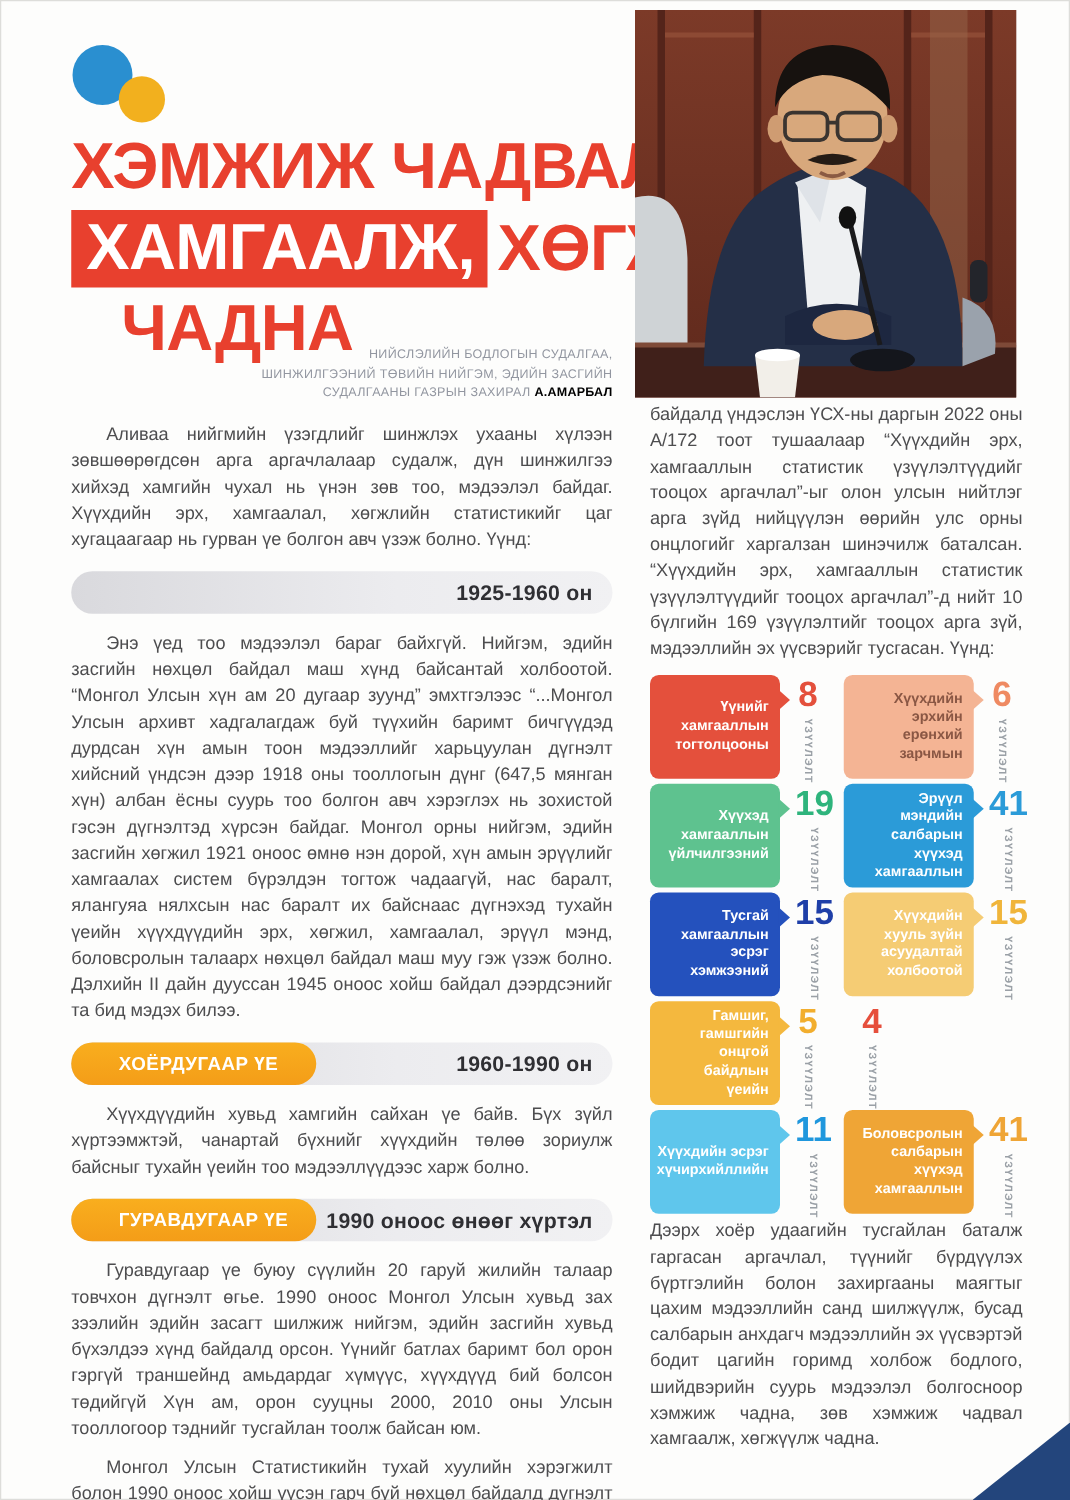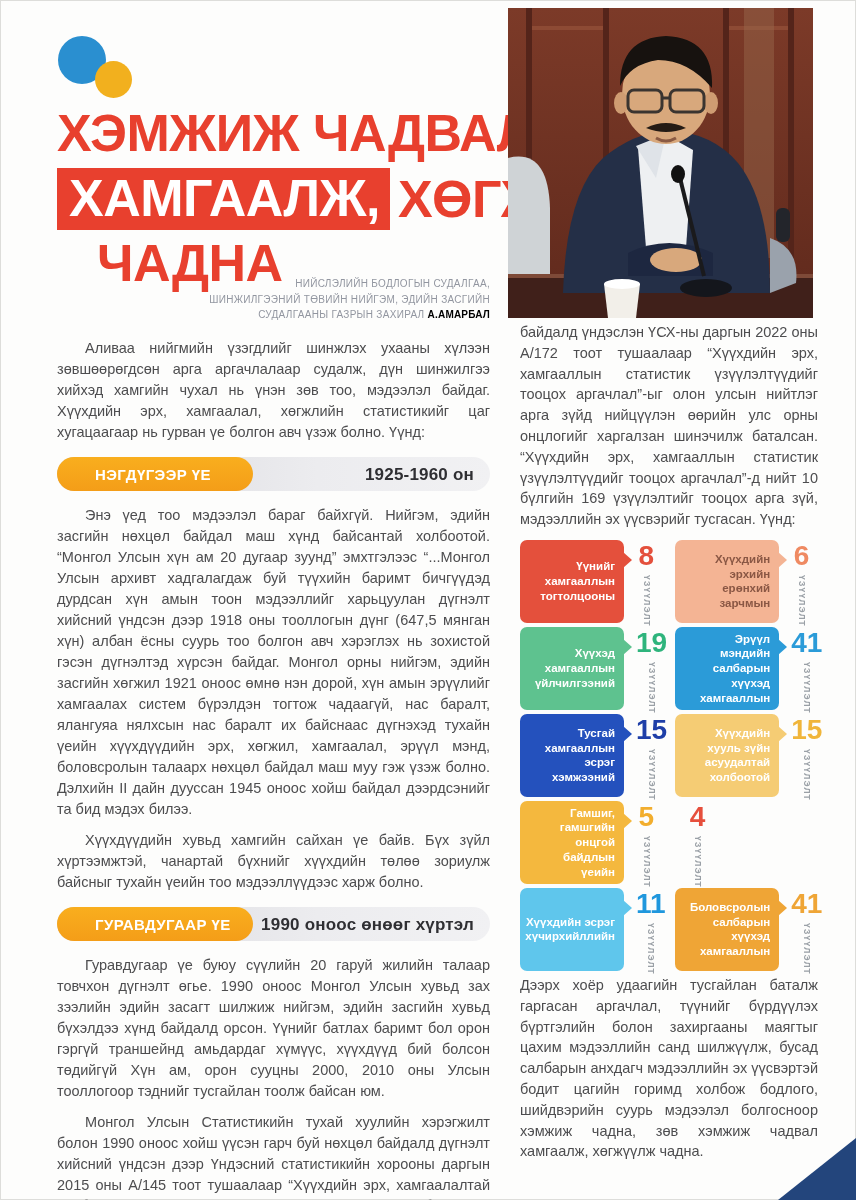--- a/index.html
+++ b/index.html
@@ -143,26 +143,29 @@
 
       <path d="M262,230 Q292,240 288,275 L262,285 Z" fill="#9aa2ac"></path>
       <rect x="268" y="200" width="14" height="34" rx="6" fill="#23252b"></rect>
     </svg>
   </div>
 
   <div class="col-left">
     <p class="para">Аливаа нийгмийн үзэгдлийг шинжлэх ухааны хүлээн зөвшөөрөгдсөн арга аргачлалаар судалж, дүн шинжилгээ хийхэд хамгийн чухал нь үнэн зөв тоо, мэдээлэл байдаг. Хүүхдийн эрх, хамгаалал, хөгжлийн статистикийг цаг хугацаагаар нь гурван үе болгон авч үзэж болно. Үүнд:</p>
 
     <div class="period">
-      <span class="pill">НЭГДҮГЭЭР ҮЕ</span>
       <span class="range">1925-1960 он</span>
     </div>
 
     <p class="para">Энэ үед тоо мэдээлэл бараг байхгүй. Нийгэм, эдийн засгийн нөхцөл байдал маш хүнд байсантай холбоотой. “Монгол Улсын хүн ам 20 дугаар зуунд” эмхтгэлээс “...Монгол Улсын архивт хадгалагдаж буй түүхийн баримт бичгүүдэд дурдсан хүн амын тоон мэдээллийг харьцуулан дүгнэлт хийсний үндсэн дээр 1918 оны тооллогын дүнг (647,5 мянган хүн) албан ёсны суурь тоо болгон авч хэрэглэх нь зохистой гэсэн дүгнэлтэд хүрсэн байдаг. Монгол орны нийгэм, эдийн засгийн хөгжил 1921 оноос өмнө нэн дорой, хүн амын эрүүлийг хамгаалах систем бүрэлдэн тогтож чадаагүй, нас баралт, ялангуяа нялхсын нас баралт их байснаас дүгнэхэд тухайн үеийн хүүхдүүдийн эрх, хөгжил, хамгаалал, эрүүл мэнд, боловсролын талаарх нөхцөл байдал маш муу гэж үзэж болно. Дэлхийн II дайн дууссан 1945 оноос хойш байдал дээрдсэнийг та бид мэдэх билээ.</p>
 
+    <div class="period">
+      <span class="pill">ХОЁРДУГААР ҮЕ</span>
+      <span class="range">1960-1990 он</span>
+    </div>
 
     <p class="para">Хүүхдүүдийн хувьд хамгийн сайхан үе байв. Бүх зүйл хүртээмжтэй, чанартай бүхнийг хүүхдийн төлөө зориулж байсныг тухайн үеийн тоо мэдээллүүдээс харж болно.</p>
 
     <div class="period">
       <span class="pill">ГУРАВДУГААР ҮЕ</span>
       <span class="range">1990 оноос өнөөг хүртэл</span>
     </div>
 
     <p class="para">Гуравдугаар үе буюу сүүлийн 20 гаруй жилийн талаар товчхон дүгнэлт өгье. 1990 оноос Монгол Улсын хувьд зах зээлийн эдийн засагт шилжиж нийгэм, эдийн засгийн хувьд бүхэлдээ хүнд байдалд орсон. Үүнийг батлах баримт бол орон гэргүй траншейнд амьдардаг хүмүүс, хүүхдүүд бий болсон төдийгүй Хүн ам, орон сууцны 2000, 2010 оны Улсын тооллогоор тэднийг тусгайлан тоолж байсан юм.</p>
     <p class="para">Монгол Улсын Статистикийн тухай хуулийн хэрэгжилт болон 1990 оноос хойш үүсэн гарч буй нөхцөл байдалд дүгнэлт хийсний үндсэн дээр Үндэсний статистикийн хорооны даргын 2015 оны А/145 тоот тушаалаар “Хүүхдийн эрх, хамгаалалтай холбоотой мэдээллийн хүрээ, аргачлалыг анх удаа баталсан. Цаг үеийн шаардлага нийгмийн хөгжлийн хэрэгцээ, нөхцөл</p>

